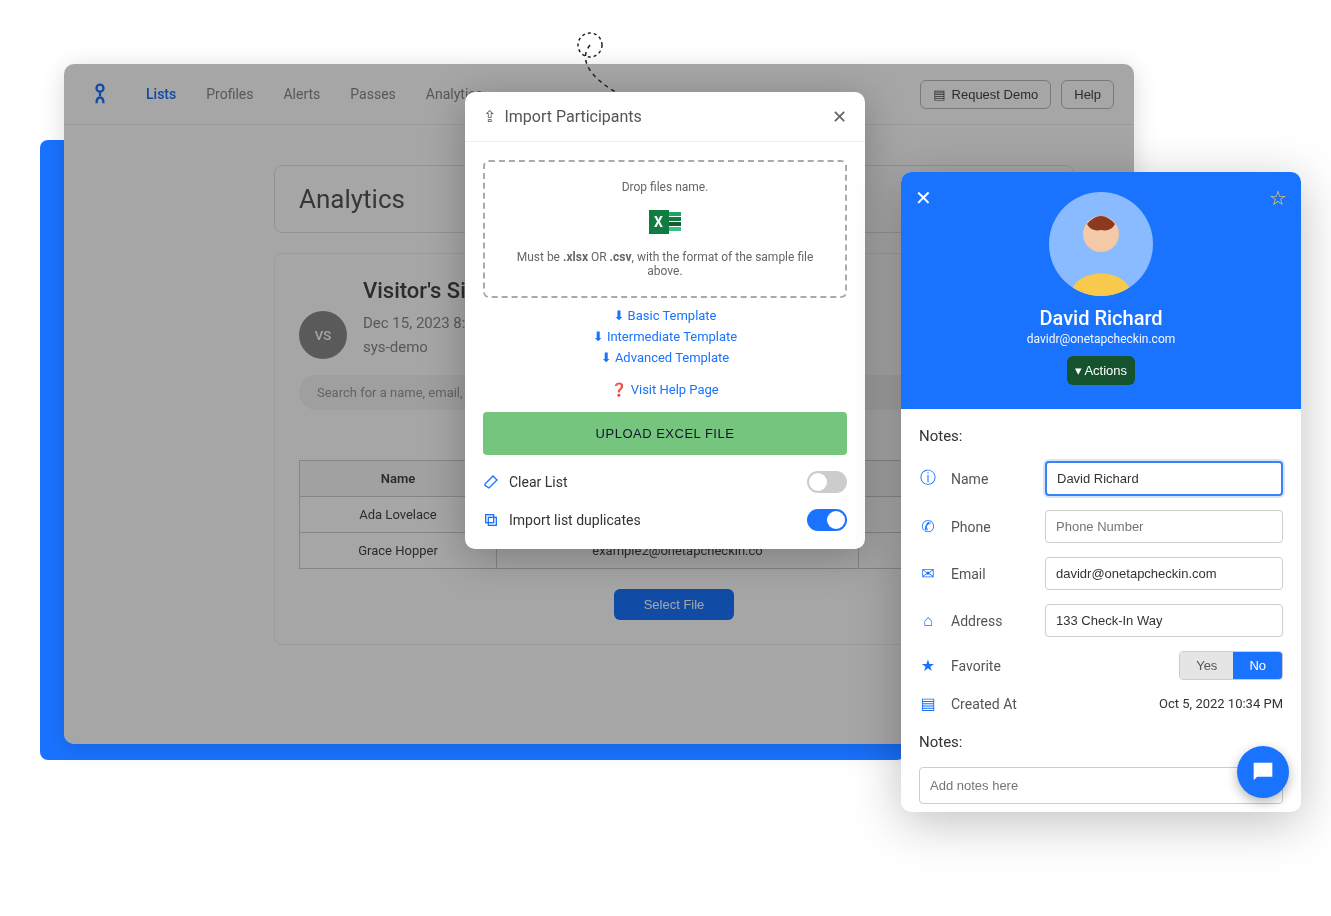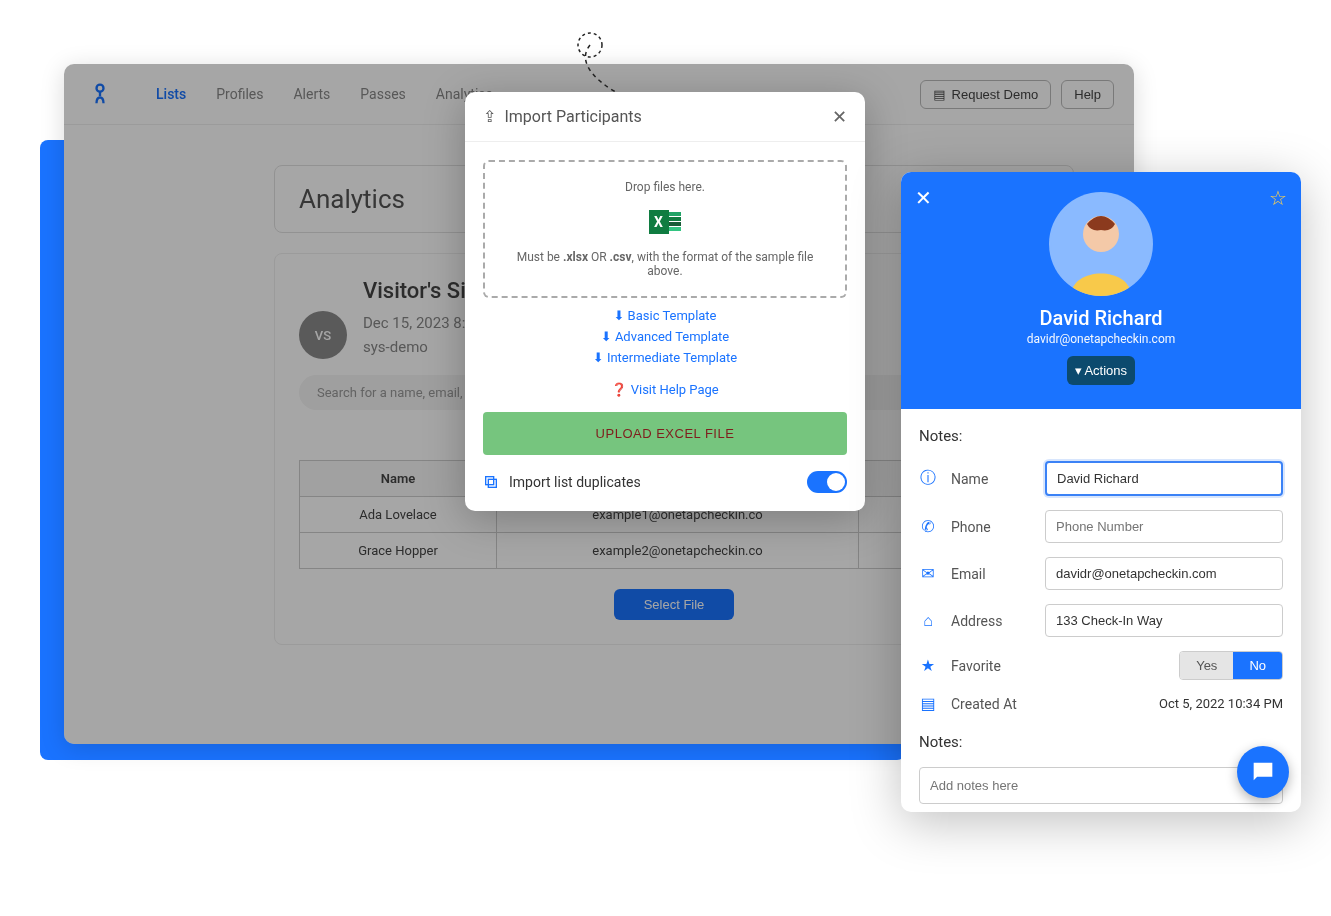--- a/index.html
+++ b/index.html
@@ -6,21 +6,21 @@
   body { font-family: -apple-system, BlinkMacSystemFont, "Segoe UI", Roboto, sans-serif; background: #fff; width: 1331px; height: 916px; position: relative; overflow: hidden; }
 
   
   .blue-bg { position: absolute; left: 40px; top: 140px; width: 865px; height: 620px; background: #1a73ff; border-radius: 8px; z-index: 1; }
 
   
   .app-window { position: absolute; left: 64px; top: 64px; width: 1070px; height: 680px; background: #fff; border-radius: 10px; box-shadow: 0 4px 24px rgba(0,0,0,.15); z-index: 2; overflow: hidden; }
   .overlay-dim { position: absolute; inset: 0; background: rgba(0,0,0,.35); z-index: 5; }
 
   
-  .topbar { display: flex; align-items: center; padding: 14px 20px; gap: 40px; border-bottom: 1px solid #eee; }
+  .topbar { display: flex; align-items: center; padding: 14px 20px; gap: 30px; border-bottom: 1px solid #eee; }
   .logo { width: 32px; height: 32px; display:flex; align-items:center; justify-content:center; }
   .logo svg { width: 28px; height: 28px; }
   .nav { display: flex; gap: 30px; }
   .nav-item { color: #888; font-size: 14px; cursor: pointer; }
   .nav-item.active { color: #1a73ff; font-weight: 500; }
   .topbar-right { margin-left: auto; display:flex; gap:10px; }
   .btn-outline { border: 1px solid #bbb; background:#fff; padding: 6px 12px; border-radius: 6px; font-size: 13px; color:#444; cursor:pointer; display:flex; align-items:center; gap:6px; }
 
   
   .page-title-box { margin: 40px 40px 20px 210px; border: 1px solid #e0e0e0; border-radius: 8px; padding: 18px 24px; width: 800px; }
@@ -46,39 +46,39 @@
   .modal-header { display:flex; align-items:center; padding:14px 18px; border-bottom:1px solid #eee; }
   .modal-header .title { font-size:16px; color:#555; display:flex; align-items:center; gap:8px; }
   .modal-header .close { margin-left:auto; cursor:pointer; font-size:18px; color:#666; }
   .modal-body { padding: 18px; }
   .dropzone { border:2px dashed #aaa; border-radius:6px; padding:18px 14px; text-align:center; font-size:12px; color:#666; }
   .dropzone .excel-icon { margin:10px auto; width:36px; height:36px; }
   .template-links { text-align:center; margin-top:10px; }
   .template-links a { display:block; color:#1a73ff; font-size:13px; margin:6px 0; text-decoration:none; cursor:pointer; }
   .help-link { text-align:center; margin:14px 0; }
   .help-link a { color:#1a73ff; font-size:13px; text-decoration:none; cursor:pointer; }
-  .upload-btn { width:100%; background:#76c57e; color:#7f1d1d; border:none; padding:14px; font-size:13px; border-radius:4px; cursor:pointer; letter-spacing:.5px; }
+  .upload-btn { width:100%; background:#76c57e; color:#0f172a; border:none; padding:14px; font-size:13px; border-radius:4px; cursor:pointer; letter-spacing:.5px; }
   .option-row { display:flex; align-items:center; gap:10px; margin-top:16px; font-size:14px; color:#333; }
   .option-row .toggle { margin-left:auto; width:40px; height:22px; border-radius:11px; position:relative; cursor:pointer; }
   .toggle.off { background:#ccc; }
   .toggle.on { background:#1a73ff; }
   .toggle::after { content:''; position:absolute; width:18px; height:18px; border-radius:50%; background:#fff; top:2px; }
   .toggle.off::after { left:2px; }
   .toggle.on::after { right:2px; }
   .option-row .opt-icon { width:16px; height:16px; }
 
   
   .profile-panel { position:absolute; right:30px; top:172px; width:400px; height:640px; background:#fff; border-radius:10px; box-shadow:0 10px 50px rgba(0,0,0,.25); z-index:9; overflow:hidden; }
   .profile-head { background:#1a73ff; padding:20px 16px 24px; text-align:center; position:relative; color:#fff; }
   .profile-head .close-x { position:absolute; left:14px; top:14px; font-size:20px; cursor:pointer; color:#fff; }
   .profile-head .star { position:absolute; right:14px; top:14px; font-size:20px; cursor:pointer; color:#ffd24d; }
   .avatar-big { width:104px; height:104px; border-radius:50%; margin:0 auto 10px; background:#8abaff; overflow:hidden; display:flex; align-items:flex-end; justify-content:center; }
   .profile-head h3 { font-size:20px; font-weight:500; margin-bottom:2px; }
   .profile-head .email { font-size:12px; opacity:.95; margin-bottom:10px; }
-  .actions-btn { background:#0c4a6e; border:none; color:#fff; padding:7px 8px; border-radius:6px; font-size:13px; cursor:pointer; }
+  .actions-btn { background:#14532d; border:none; color:#fff; padding:7px 8px; border-radius:6px; font-size:13px; cursor:pointer; }
   .profile-body { padding:18px 18px 0; }
   .notes-title { font-weight:400; font-size:15px; color:#333; margin-bottom:16px; }
   .field-row { display:flex; align-items:center; gap:14px; margin-bottom:14px; }
   .field-row .icon { width:18px; color:#1a73ff; text-align:center; }
   .field-row .label { width:80px; color:#555; font-size:14px; }
   .field-row input { flex:1; border:1px solid #ccc; border-radius:4px; padding:8px 10px; font-size:13px; color:#333; }
   .field-row input.active { border:2px solid #3b82f6; box-shadow:0 0 0 2px rgba(59,130,246,.2); }
   .field-row .value-text { margin-left:auto; font-size:13px; color:#333; }
   .yn-group { margin-left:auto; display:flex; border:1px solid #ccc; border-radius:4px; overflow:hidden; }
   .yn-group button { border:none; padding:6px 16px; font-size:13px; cursor:pointer; background:#e5e5e5; color:#555; }
@@ -170,44 +170,51 @@
 <div class="modal">
   <div class="modal-header">
     <div class="title">
       <span>⇪</span>
       <span>Import Participants</span>
     </div>
     <span class="close">✕</span>
   </div>
   <div class="modal-body">
     <div class="dropzone">
-      <div>Drop files here.</div>
+      <div>Drop files name.</div>
       <div class="excel-icon">
         <svg viewBox="0 0 36 36">
             <rect x="2" y="6" width="20" height="24" fill="#107c41"></rect>
             <text x="7" y="23" fill="#fff" font-size="14" font-weight="bold">X</text>
             <rect x="22" y="8" width="12" height="4" fill="#21a366"></rect>
             <rect x="22" y="13" width="12" height="4" fill="#107c41"></rect>
             <rect x="22" y="18" width="12" height="4" fill="#185c37"></rect>
             <rect x="22" y="23" width="12" height="4" fill="#33c481"></rect>
           </svg>
       </div>
       <div>
         <span>Must be </span><b>.xlsx</b><span> OR </span><b>.csv</b><span>, with the format of the sample file above.</span>
       </div>
     </div>
     <div class="template-links">
       <a><span>⬇ </span><span>Basic Template</span></a>
+      <a><span>⬇ </span><span>Intermediate Template</span></a>
       <a><span>⬇ </span><span>Advanced Template</span></a>
-      <a><span>⬇ </span><span>Intermediate Template</span></a>
     </div>
     <div class="help-link">
       <a><span>❓ </span><span>Visit Help Page</span></a>
     </div>
     <button class="upload-btn">UPLOAD EXCEL FILE</button>
+    <div class="option-row">
+      <svg class="opt-icon" viewBox="0 0 24 24" fill="none" stroke="#1a73ff" stroke-width="2">
+          <path d="M3 17l6 4 12-12-6-6L3 15z"></path>
+        </svg>
+      <span>Clear List</span>
+      <div class="toggle off"></div>
+    </div>
     <div class="option-row">
       <svg class="opt-icon" viewBox="0 0 24 24" fill="none" stroke="#1a73ff" stroke-width="2">
           <rect x="4" y="4" width="12" height="12"></rect>
           <rect x="8" y="8" width="12" height="12"></rect>
         </svg>
       <span>Import list duplicates</span>
       <div class="toggle on"></div>
     </div>
   </div>
 </div>

